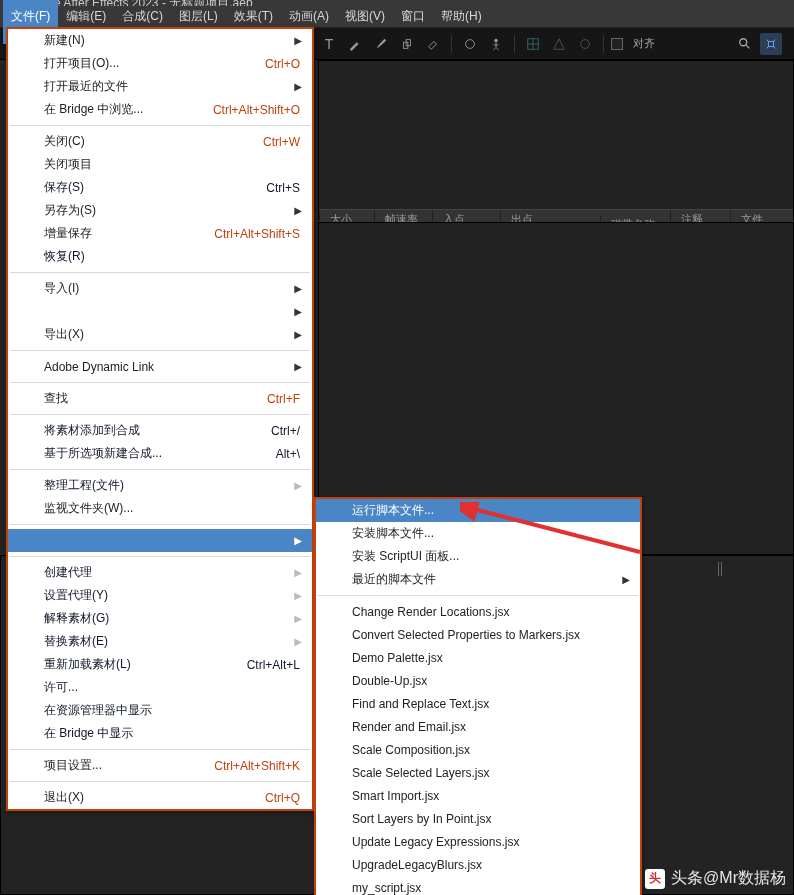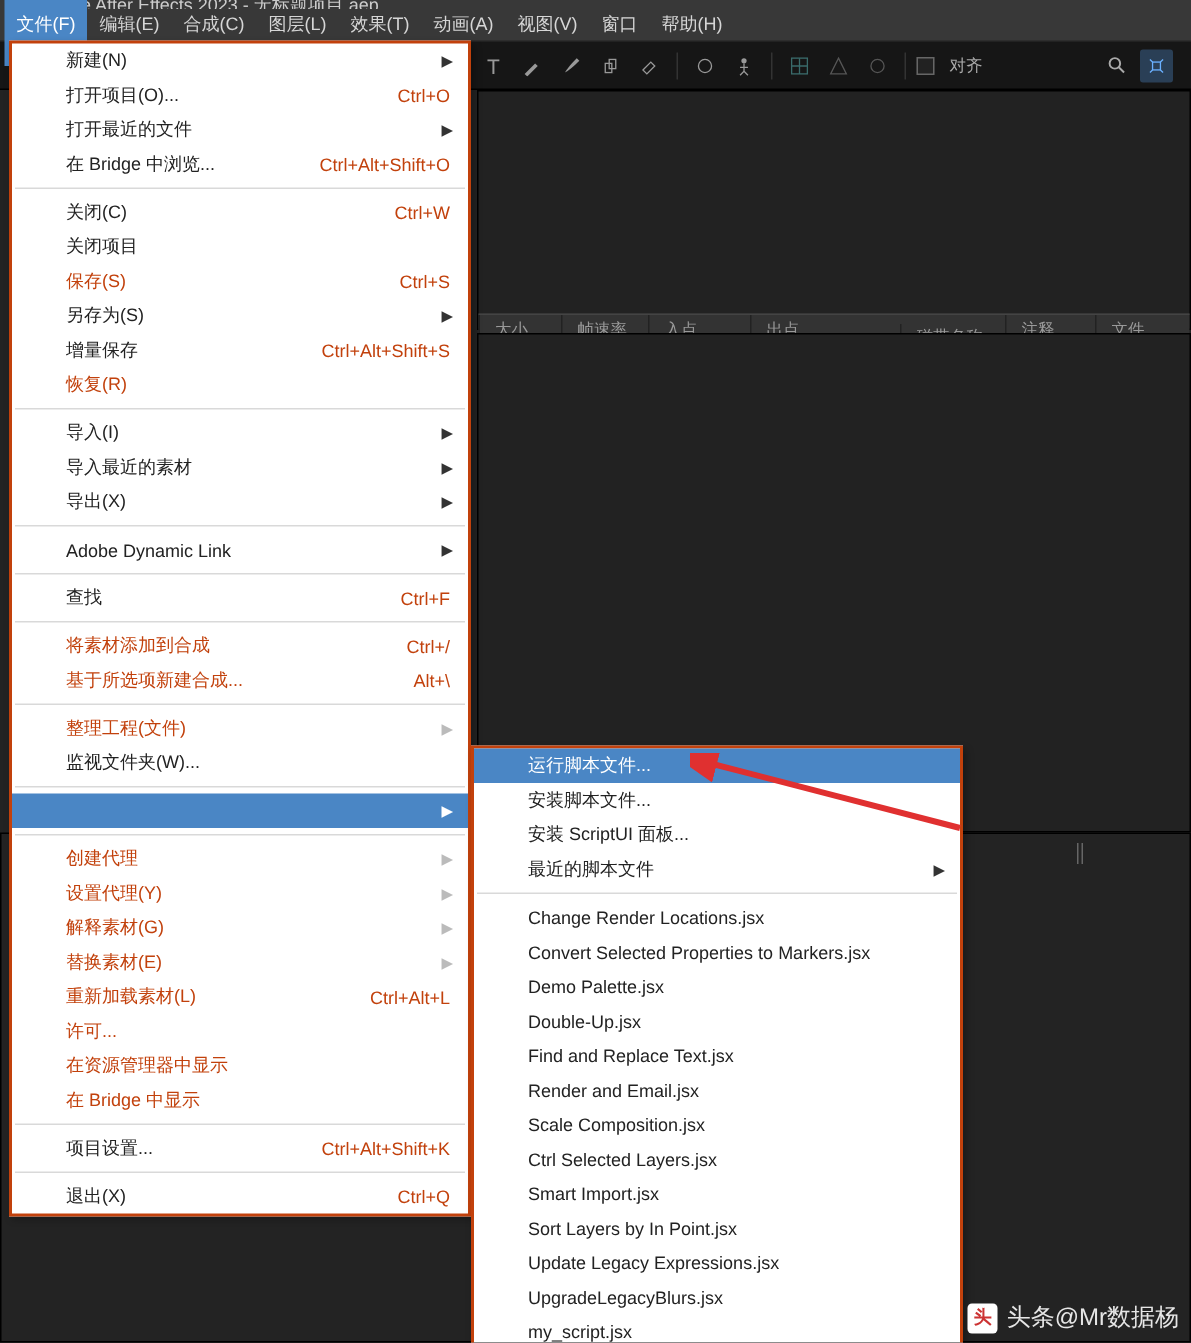--- a/index.html
+++ b/index.html
@@ -142,21 +142,21 @@
     .dd-row {
       display: flex;
       align-items: center;
       height: 23px;
       padding-left: 36px;
       padding-right: 12px;
       position: relative;
     }
     .dd-row .label { flex: 1; white-space: nowrap; }
     .dd-row .shortcut { color: #c2410c; font-size: 12px; margin-left: 20px;}
-    .dd-row.disabled .label, .dd-row.disabled .shortcut { color: #c2410c; }
+    .dd-row.disabled .label, .dd-row.disabled .shortcut { color: #0f172a; }
     .dd-row.highlight { background: #4a86c5; color: #fff; }
     .dd-sep {
       height: 1px;
       background: #d9d9d9;
       margin: 4px 2px 4px 2px;
     }
     .dd-row .arrow {
       position: absolute;
       right: 10px;
       font-size: 10px;
@@ -356,21 +356,20 @@
     </div>
     <div class="dd-row disabled">
       <span class="label">恢复(R)</span>
     </div>
     <div class="dd-sep"></div>
     <div class="dd-row">
       <span class="label">导入(I)</span>
       <span class="arrow">▶</span>
     </div>
     <div class="dd-row">
-      <span class="label">导入最近的素材</span>
       <span class="arrow">▶</span>
     </div>
     <div class="dd-row">
       <span class="label">导出(X)</span>
       <span class="arrow">▶</span>
     </div>
     <div class="dd-sep"></div>
     <div class="dd-row">
       <span class="label">Adobe Dynamic Link</span>
       <span class="arrow">▶</span>
@@ -473,21 +472,21 @@
     <div class="dd-row">
       <span class="label">Find and Replace Text.jsx</span>
     </div>
     <div class="dd-row">
       <span class="label">Render and Email.jsx</span>
     </div>
     <div class="dd-row">
       <span class="label">Scale Composition.jsx</span>
     </div>
     <div class="dd-row">
-      <span class="label">Ctrl Selected Layers.jsx</span>
+      <span class="label">Scale Selected Layers.jsx</span>
     </div>
     <div class="dd-row">
       <span class="label">Smart Import.jsx</span>
     </div>
     <div class="dd-row">
       <span class="label">Sort Layers by In Point.jsx</span>
     </div>
     <div class="dd-row">
       <span class="label">Update Legacy Expressions.jsx</span>
     </div>

